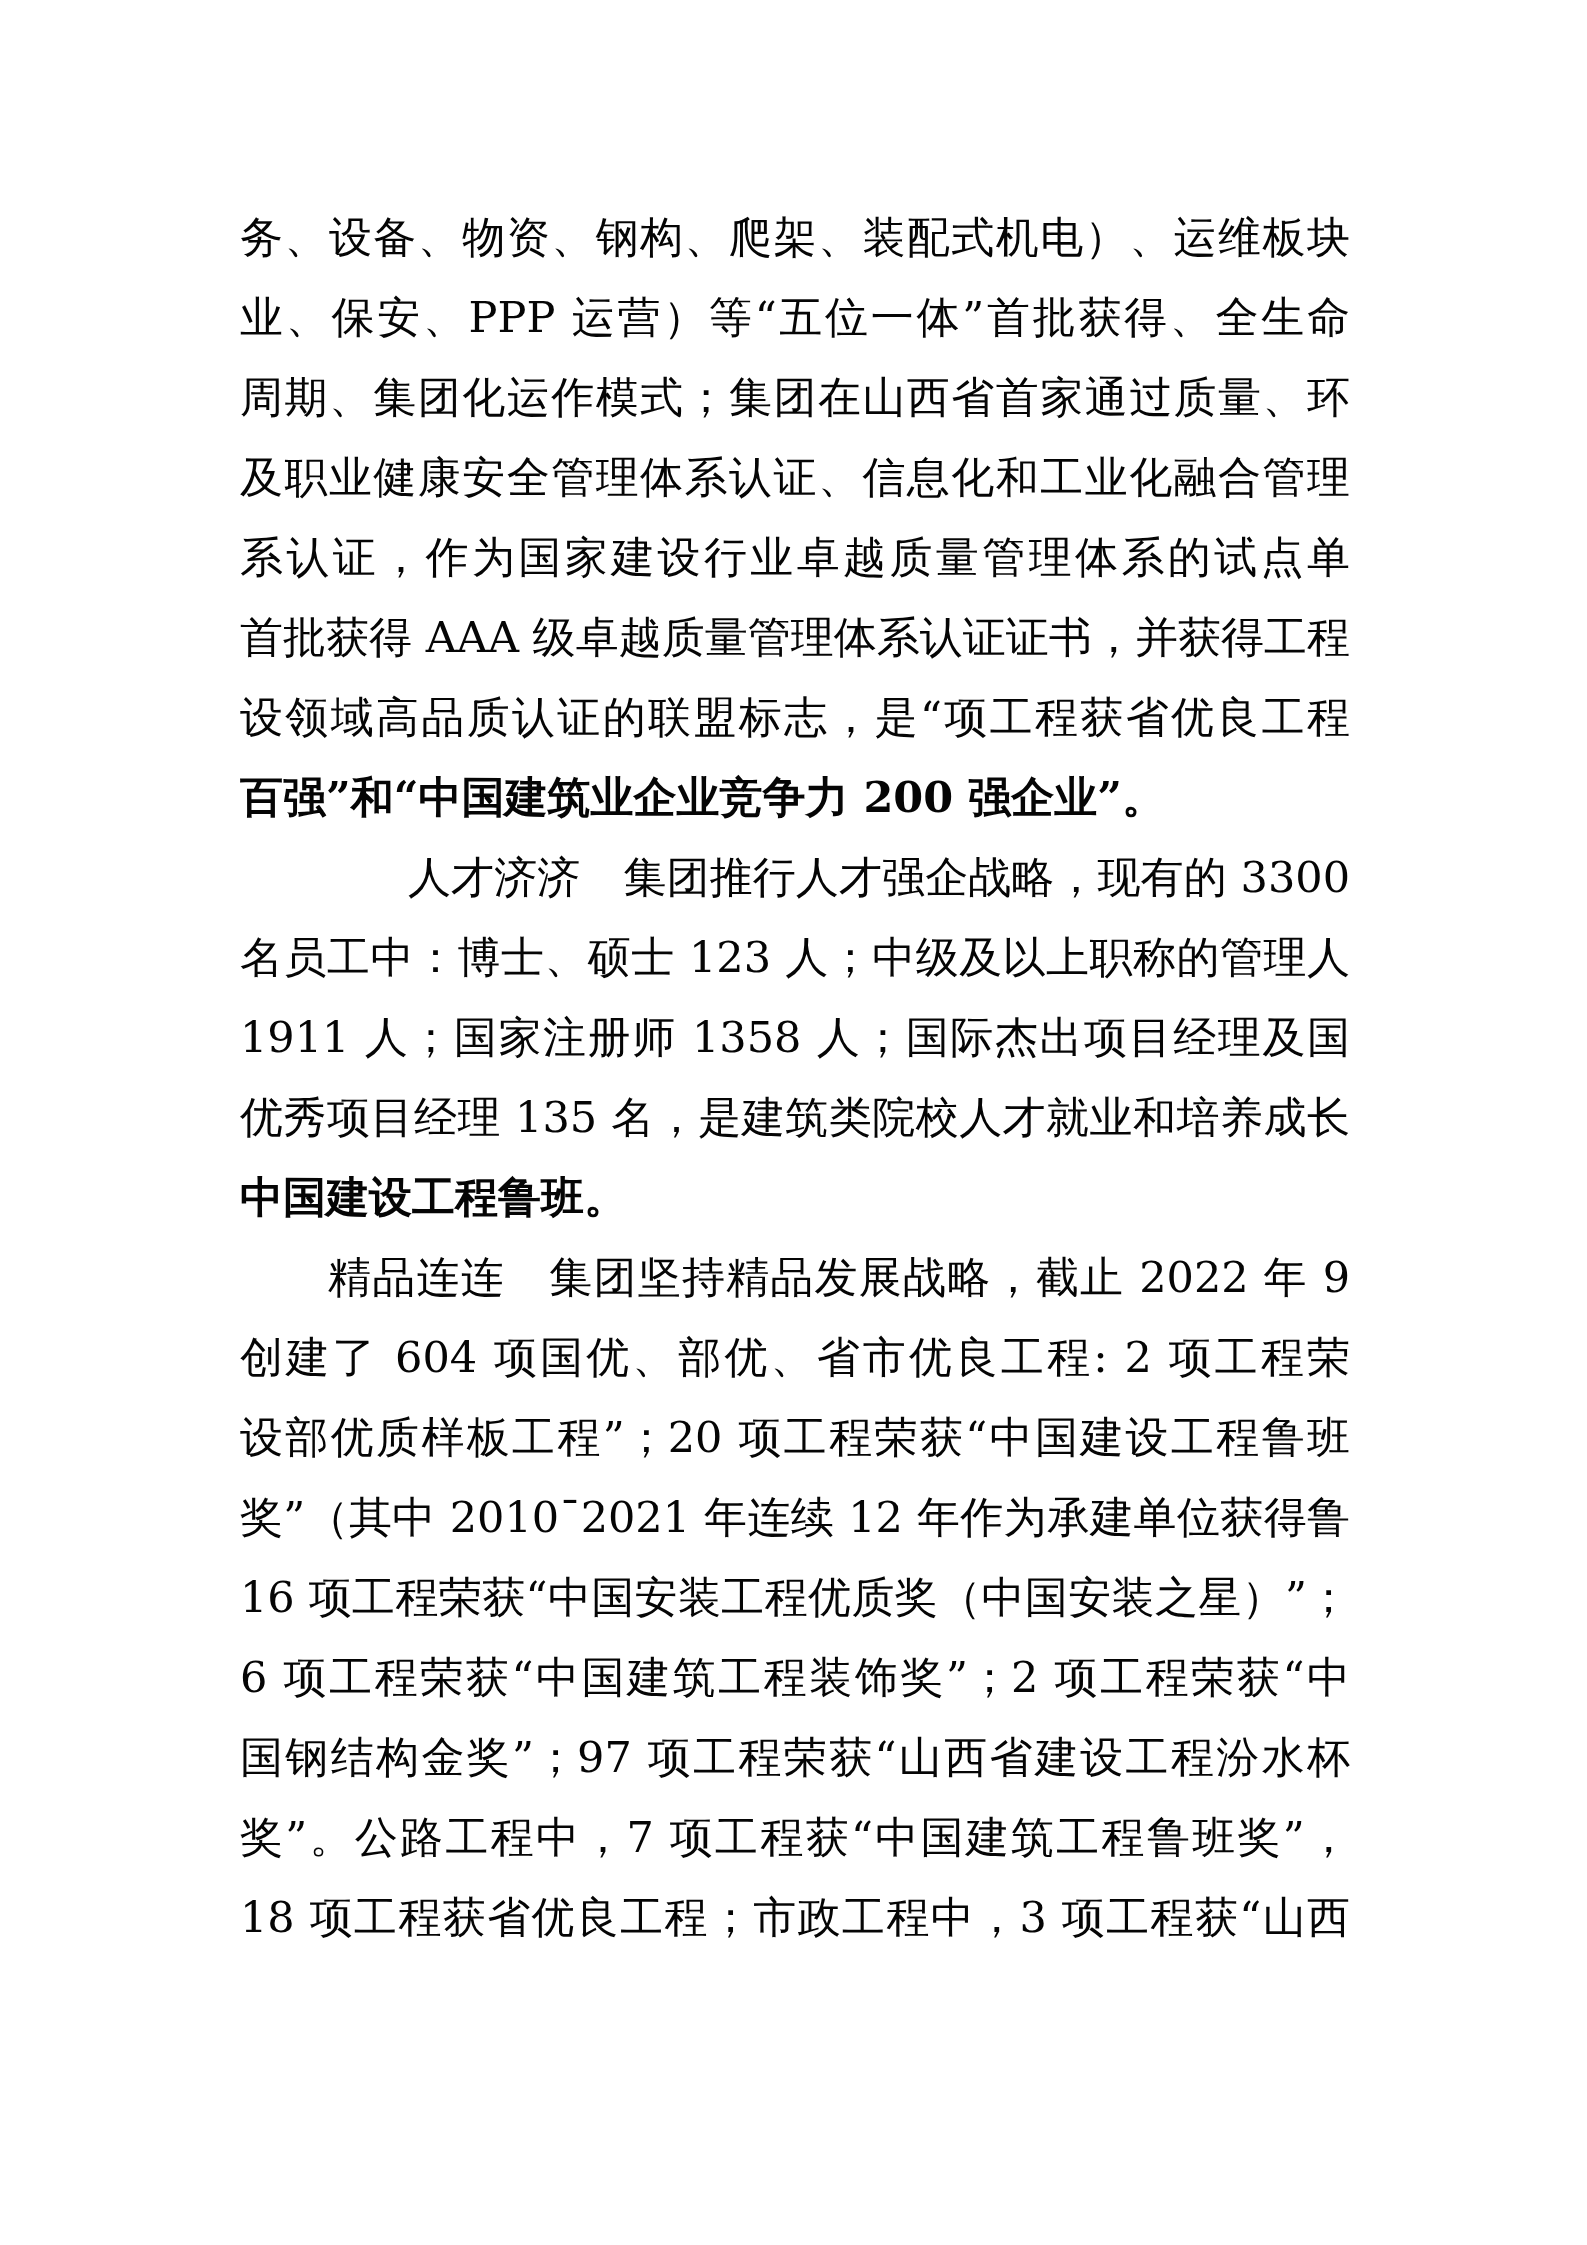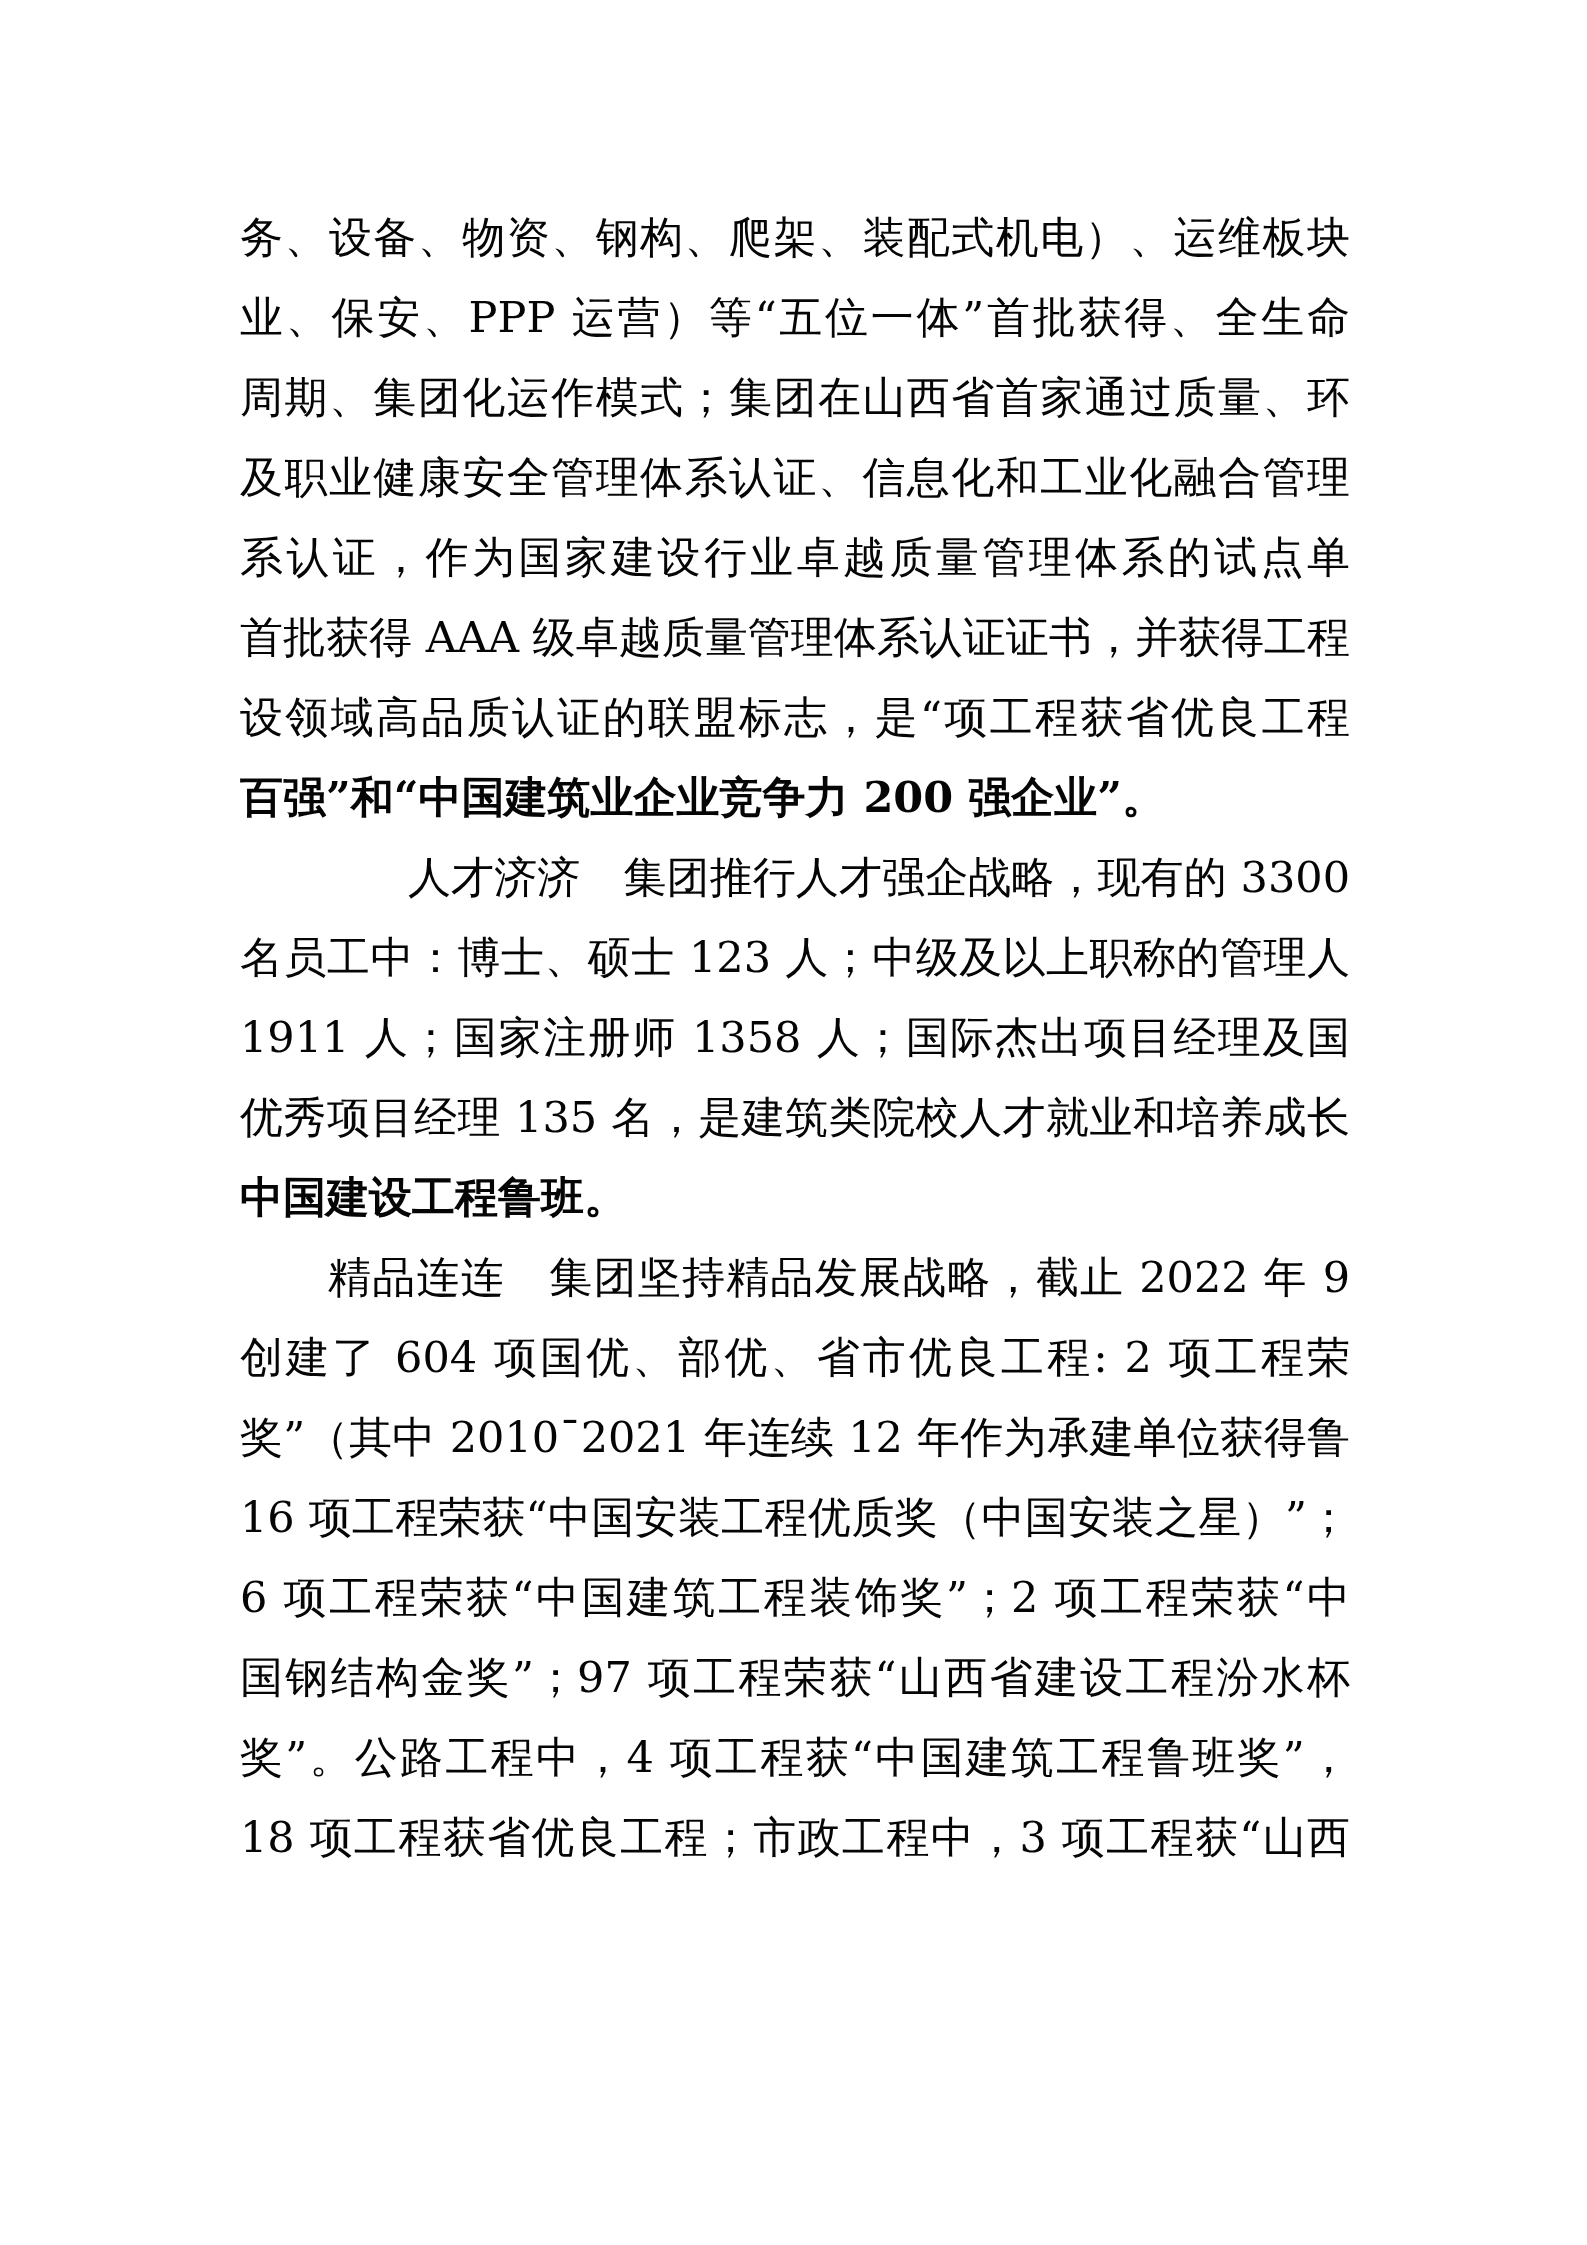--- a/index.html
+++ b/index.html
@@ -57,20 +57,21 @@
     <div class="line">首批获得 AAA 级卓越质量管理体系认证证书，并获得工程建</div>
     <div class="line">设领域高品质认证的联盟标志，是“项工程获省优良工程</div>
     <div class="line para-end">百强”和“中国建筑业企业竞争力 200 强企业”。</div>
     <div class="line indent-lg">人才济济　集团推行人才强企战略，现有的 3300 余</div>
     <div class="line">名员工中：博士、硕士 123 人；中级及以上职称的管理人员</div>
     <div class="line">1911 人；国家注册师 1358 人；国际杰出项目经理及国家级</div>
     <div class="line">优秀项目经理 135 名，是建筑类院校人才就业和培养成长的</div>
     <div class="line para-end">中国建设工程鲁班。</div>
     <div class="line indent-sm">精品连连　集团坚持精品发展战略，截止 2022 年 9 月，</div>
     <div class="line">创建了 604 项国优、部优、省市优良工程: 2 项工程荣获“建</div>
+    <div class="line">设部优质样板工程”；20 项工程荣获“中国建设工程鲁班</div>
     <div class="line">奖”（其中 2010¯2021 年连续 12 年作为承建单位获得鲁班</div>
     <div class="line">16 项工程荣获“中国安装工程优质奖（中国安装之星）”；</div>
     <div class="line">6 项工程荣获“中国建筑工程装饰奖”；2 项工程荣获“中</div>
     <div class="line">国钢结构金奖”；97 项工程荣获“山西省建设工程汾水杯</div>
-    <div class="line">奖”。公路工程中，4 项工程获“中国建筑工程鲁班奖”，</div>
+    <div class="line">奖”。公路工程中，7 项工程获“中国建筑工程鲁班奖”，</div>
     <div class="line">18 项工程获省优良工程；市政工程中，3 项工程获“山西省</div>
   </div>
 </div>
 
 </body></html>

